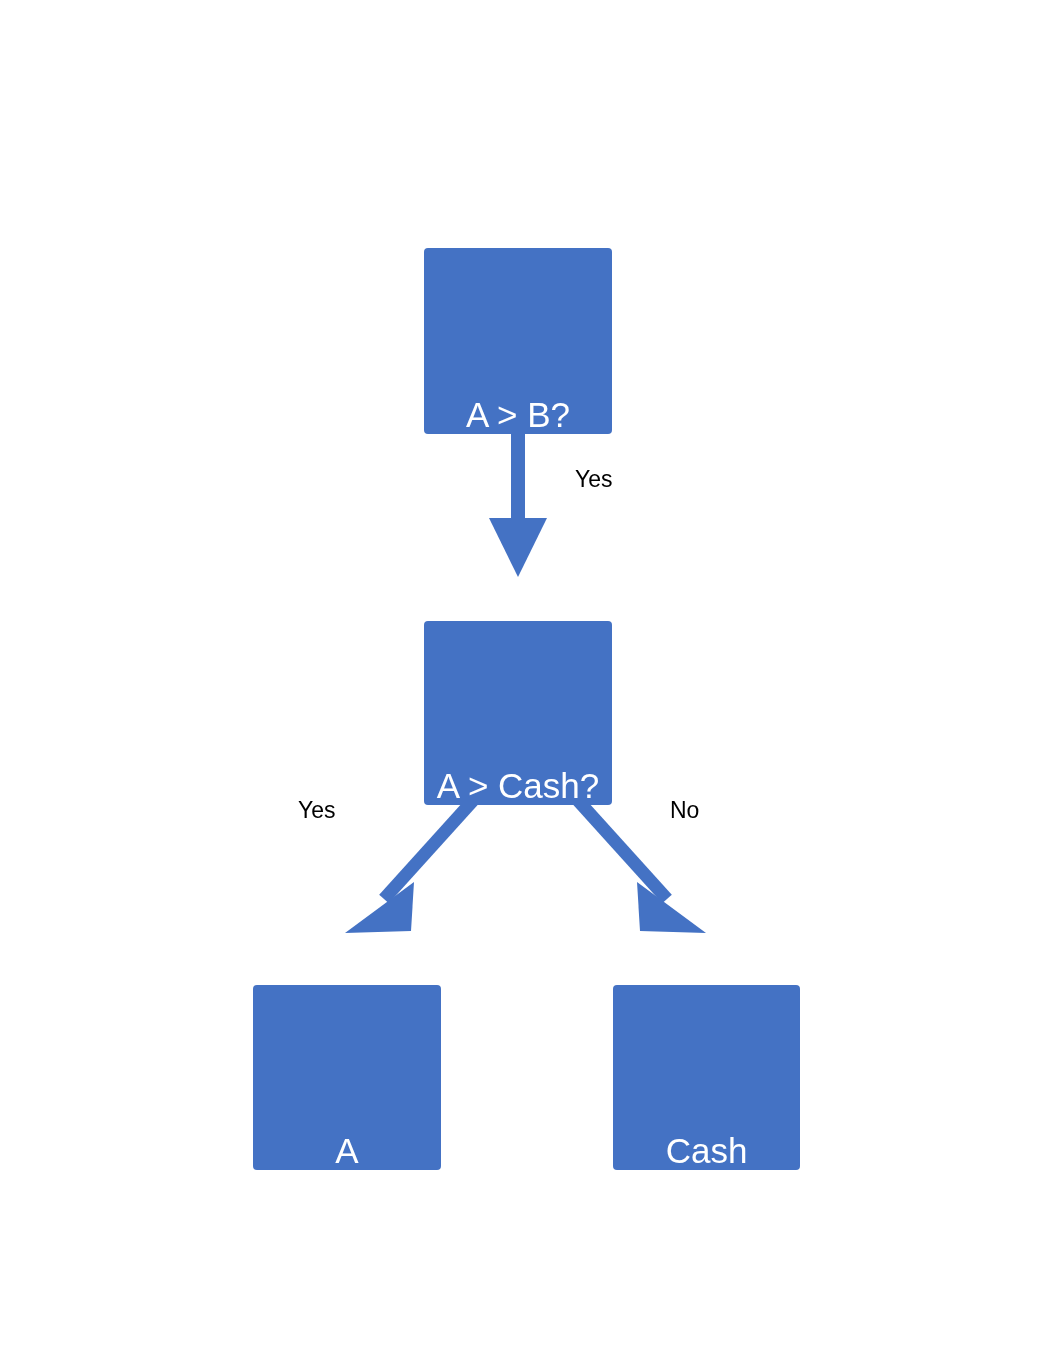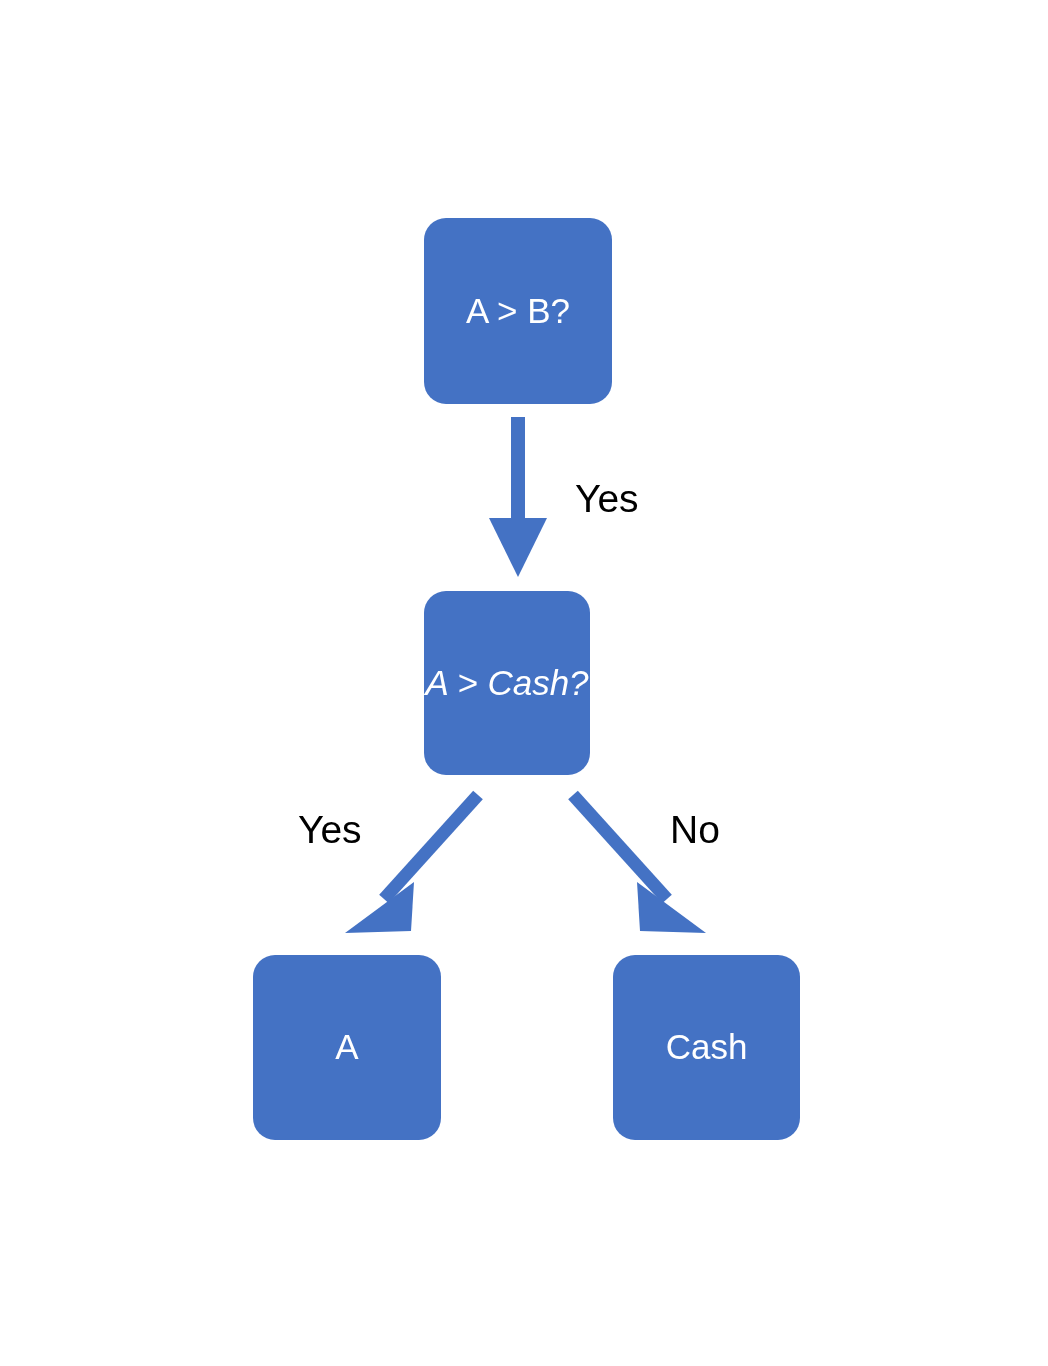--- a/index.html
+++ b/index.html
@@ -22,47 +22,47 @@
     left: 0;
     top: 0;
     width: 1048px;
     height: 1366px;
   }
 
   
   .node {
     position: absolute;
     box-sizing: border-box;
-    border-radius: 22px;
+    border-radius: 4px;
     display: flex;
-    align-items: center;
+    align-items: flex-end;
     justify-content: center;
     color: #ffffff;
     text-align: center;
     line-height: 1.1;
     user-select: none;
+    margin-top: 30px;
   }
   .node-label {
     display: block;
     padding: 0 8px;
     white-space: nowrap;
   }
 
   #node-decision-ab {
     left: 424px;
     top: 218px;
     width: 188px;
     height: 186px;
   }
   #node-decision-acash {
     left: 424px;
     top: 591px;
-    width: 166px;
+    width: 188px;
     height: 184px;
-    font-style: italic;
   }
   #node-outcome-a {
     left: 253px;
     top: 955px;
     width: 188px;
     height: 185px;
   }
   #node-outcome-cash {
     left: 613px;
     top: 955px;
@@ -70,25 +70,24 @@
     height: 185px;
   }
 
   .fs-decision { font-size: 35px; }
   .fs-outcome  { font-size: 35px; }
 
   
   .edge-label {
     position: absolute;
     color: #000000;
-    font-size: 39px;
+    font-size: 23px;
     line-height: 1;
     white-space: nowrap;
     user-select: none;
-    margin-top: 11px;
   }
   #edge-label-yes-top   { left: 575px; top: 468px; }
   #edge-label-yes-left  { left: 298px; top: 799px; }
   #edge-label-no-right  { left: 670px; top: 799px; }
 
   
   #arrow-layer {
     position: absolute;
     left: 0;
     top: 0;

